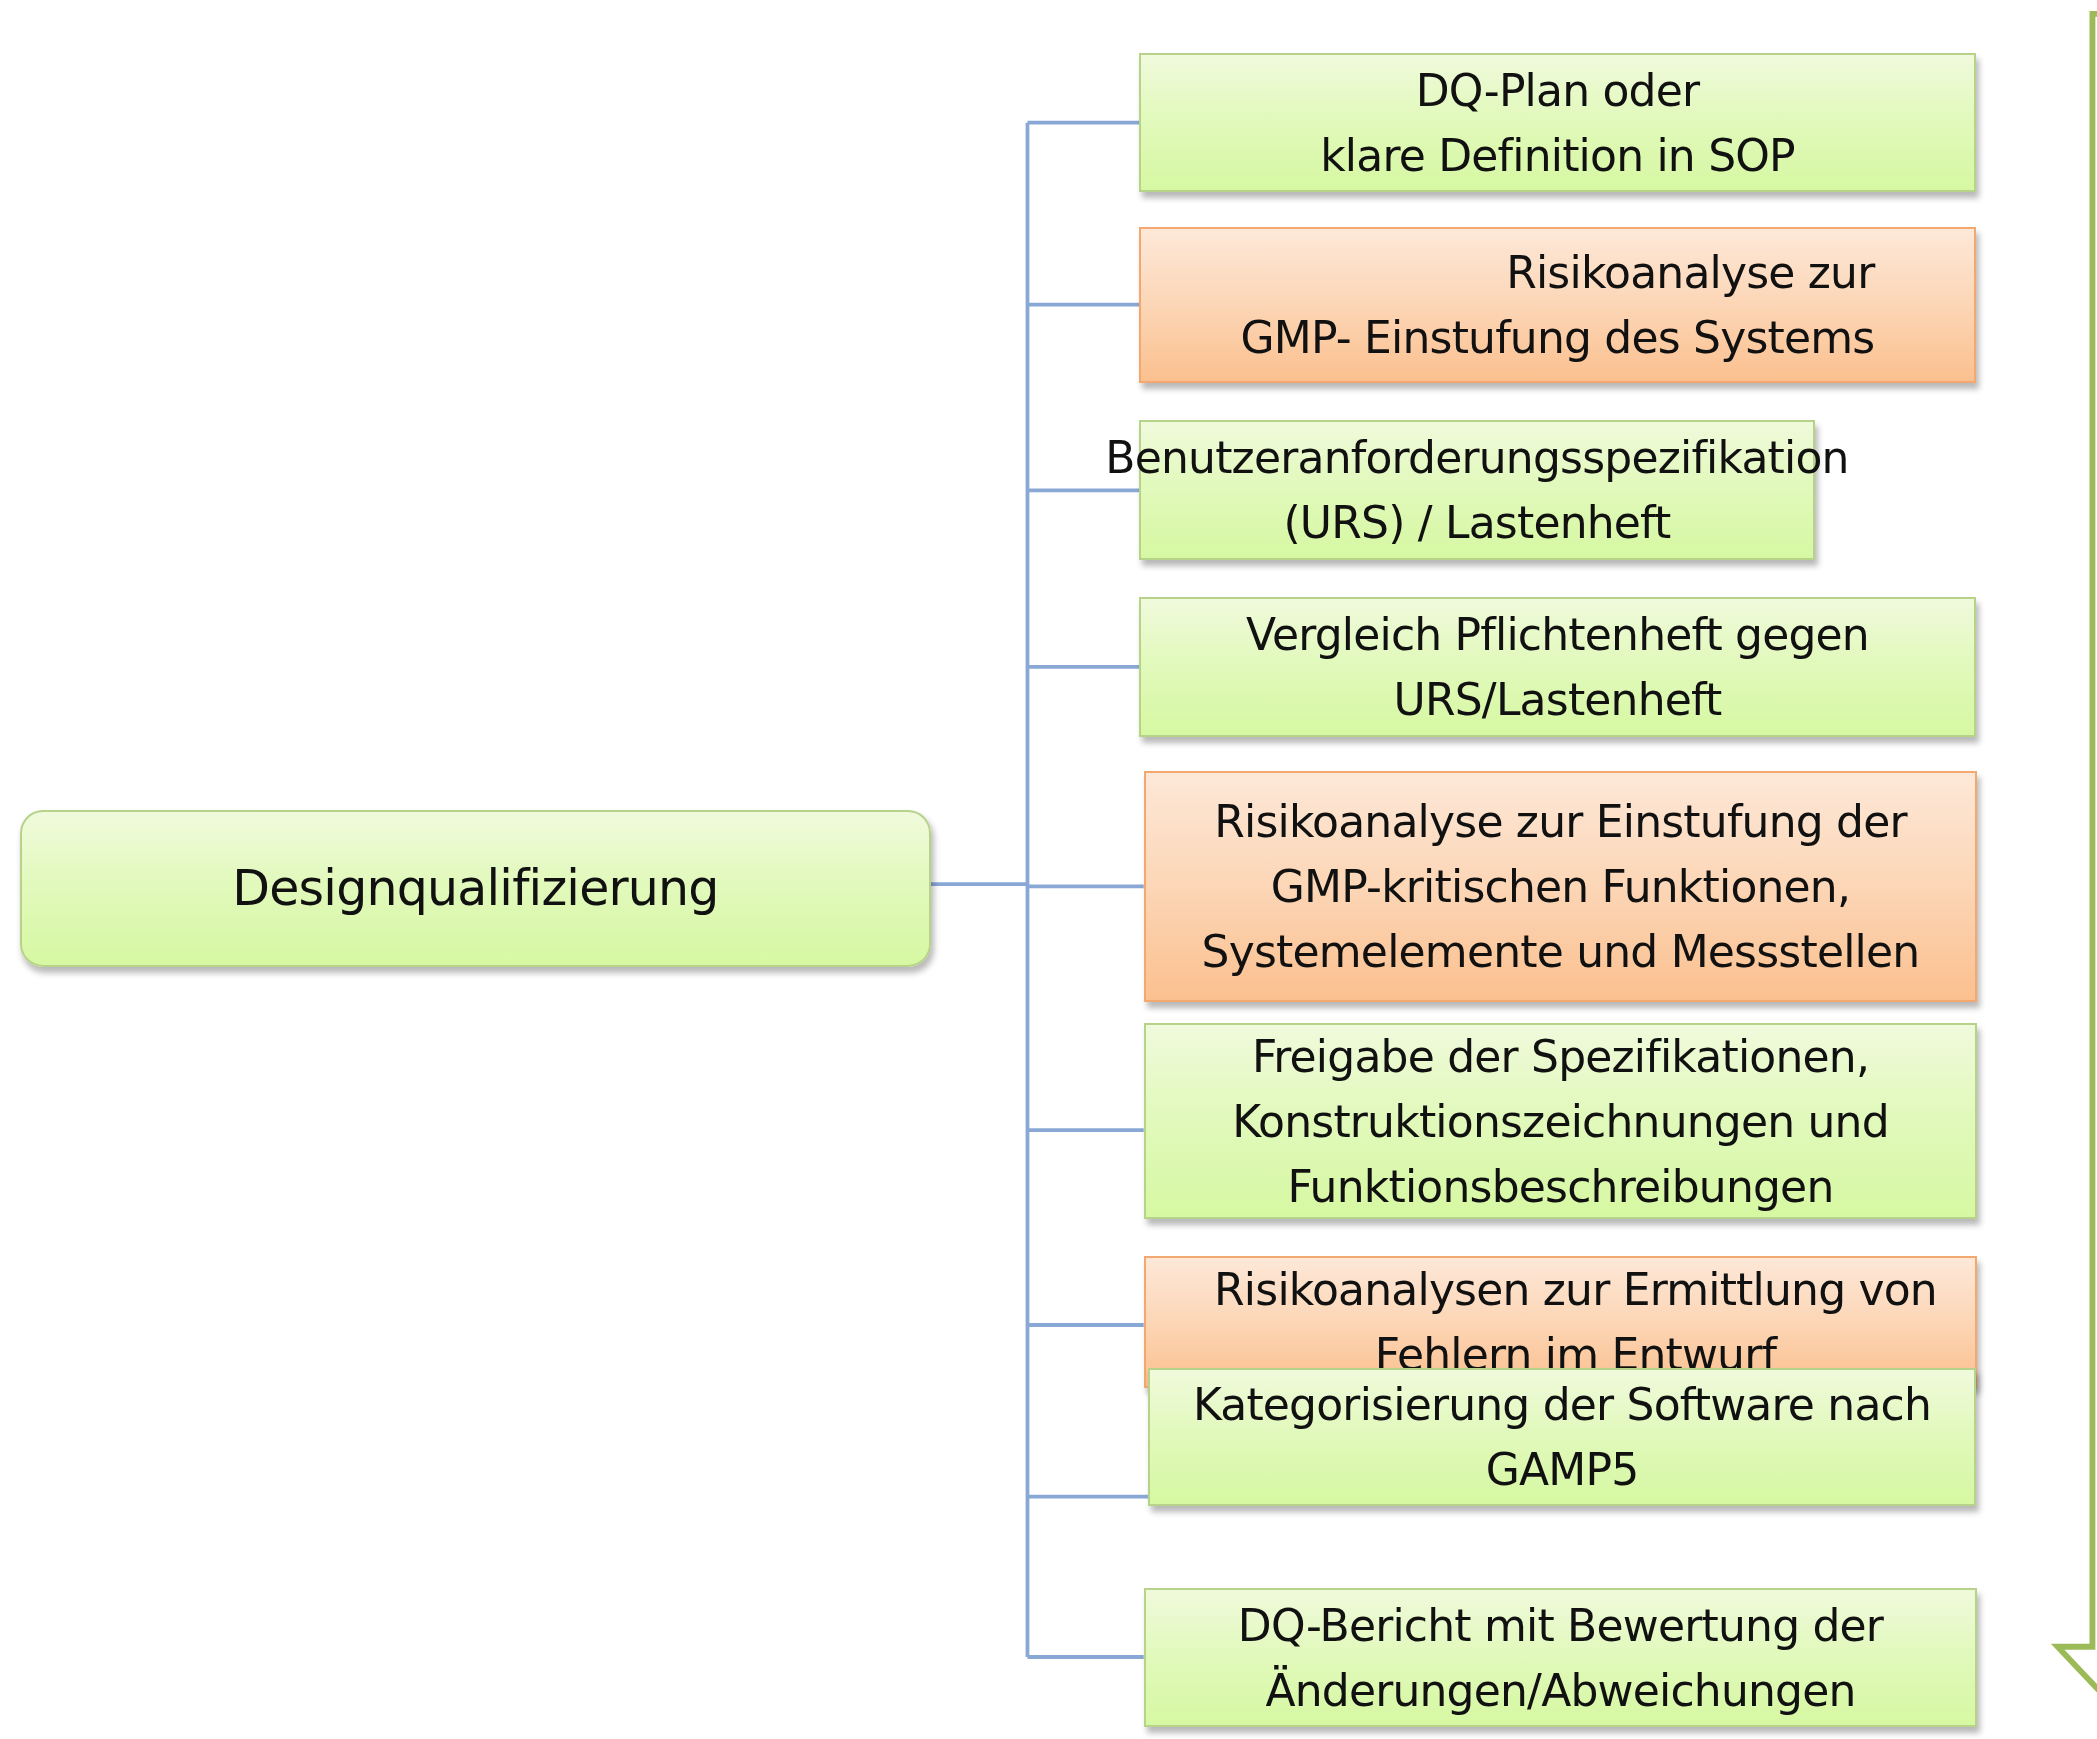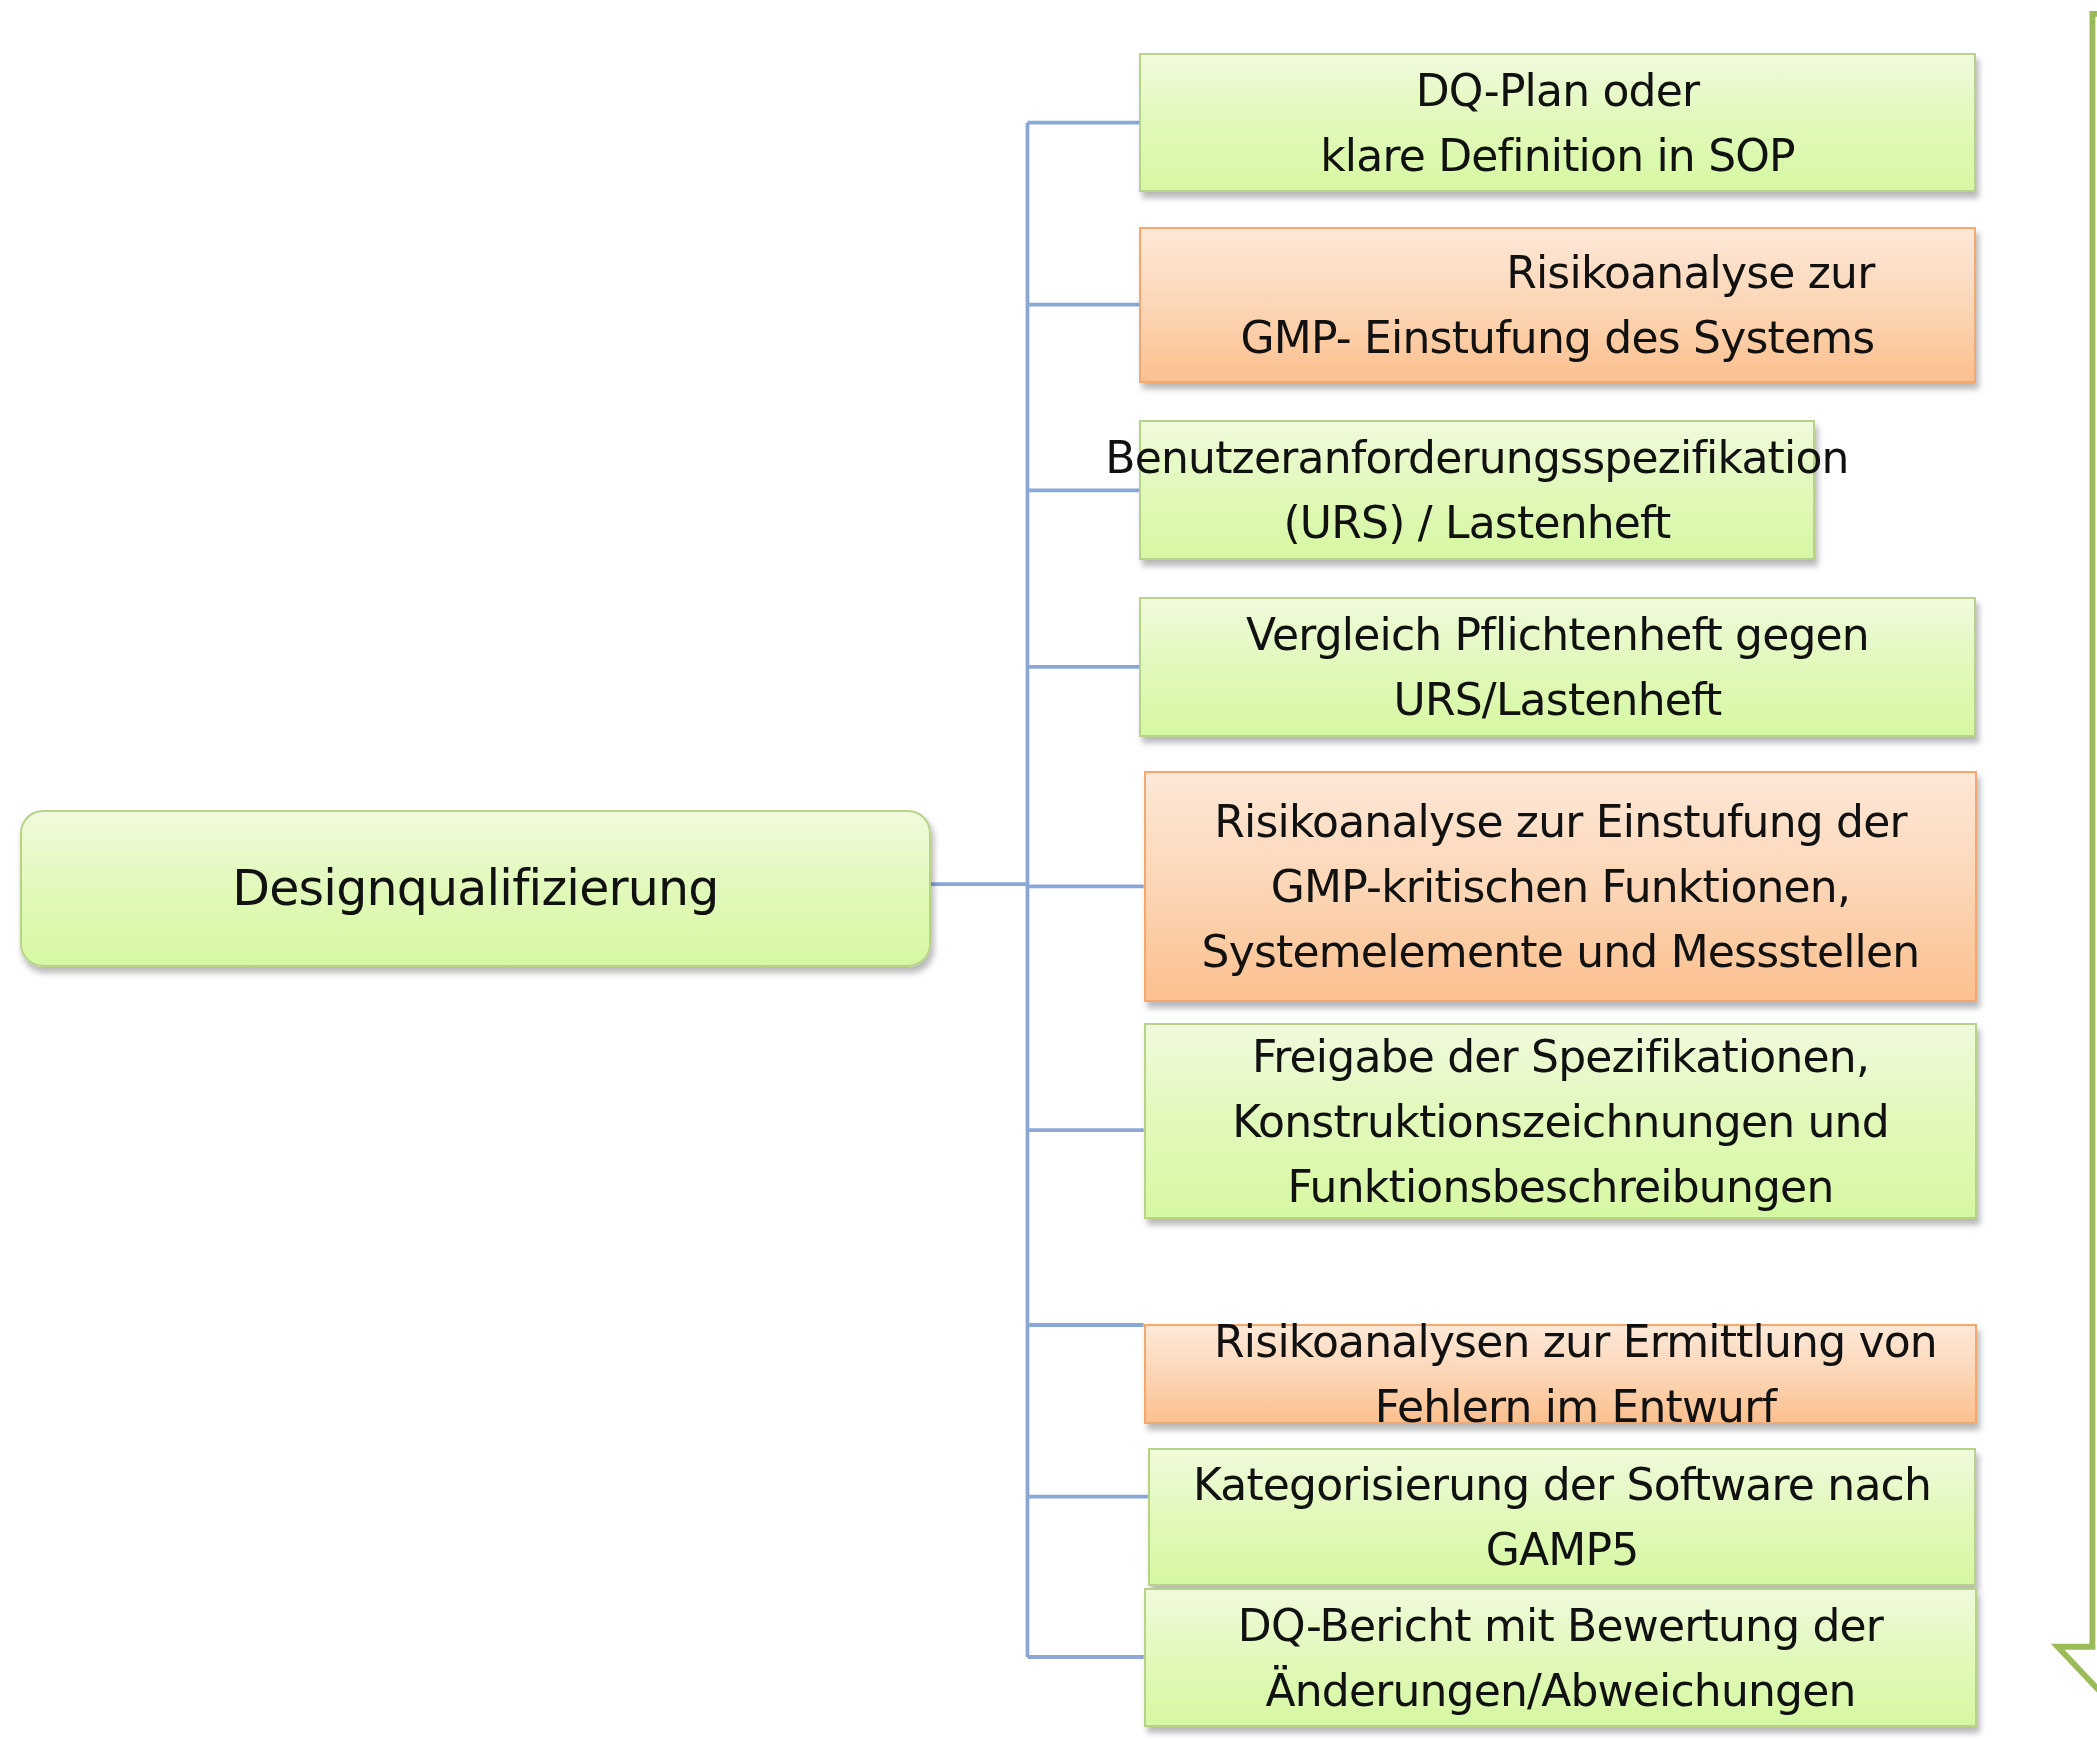--- a/index.html
+++ b/index.html
@@ -62,25 +62,25 @@
 <div class="box orange" id="step-4" style="left:1144px; top:771px; width:833px; height:231px;">
   <span>Risikoanalyse zur Einstufung der
 GMP-kritischen Funktionen,
 Systemelemente und  Messstellen</span>
 </div>
 <div class="box green" id="step-5" style="left:1144px; top:1023px; width:833px; height:196px;">
   <span>Freigabe der Spezifikationen,
 Konstruktionszeichnungen und
 Funktionsbeschreibungen</span>
 </div>
-<div class="box orange" id="step-6" style="left:1144px; top:1324px; width:833px; height:100px;padding-left:30px;">
+<div class="box orange" id="step-6" style="left:1144px; top:1256px; width:833px; height:132px;padding-left:30px;">
   <span>Risikoanalysen zur Ermittlung von
 Fehlern im Entwurf</span>
 </div>
-<div class="box green" id="step-7" style="left:1148px; top:1448px; width:828px; height:138px;">
+<div class="box green" id="step-7" style="left:1148px; top:1368px; width:828px; height:138px;">
   <span>Kategorisierung der Software nach
 GAMP5</span>
 </div>
 <div class="box green" id="step-8" style="left:1144px; top:1588px; width:833px; height:139px;">
   <span>DQ-Bericht mit Bewertung der
 Änderungen/Abweichungen</span>
 </div>
 
 <div class="arrow-label">Traceability Matrix</div>
 

